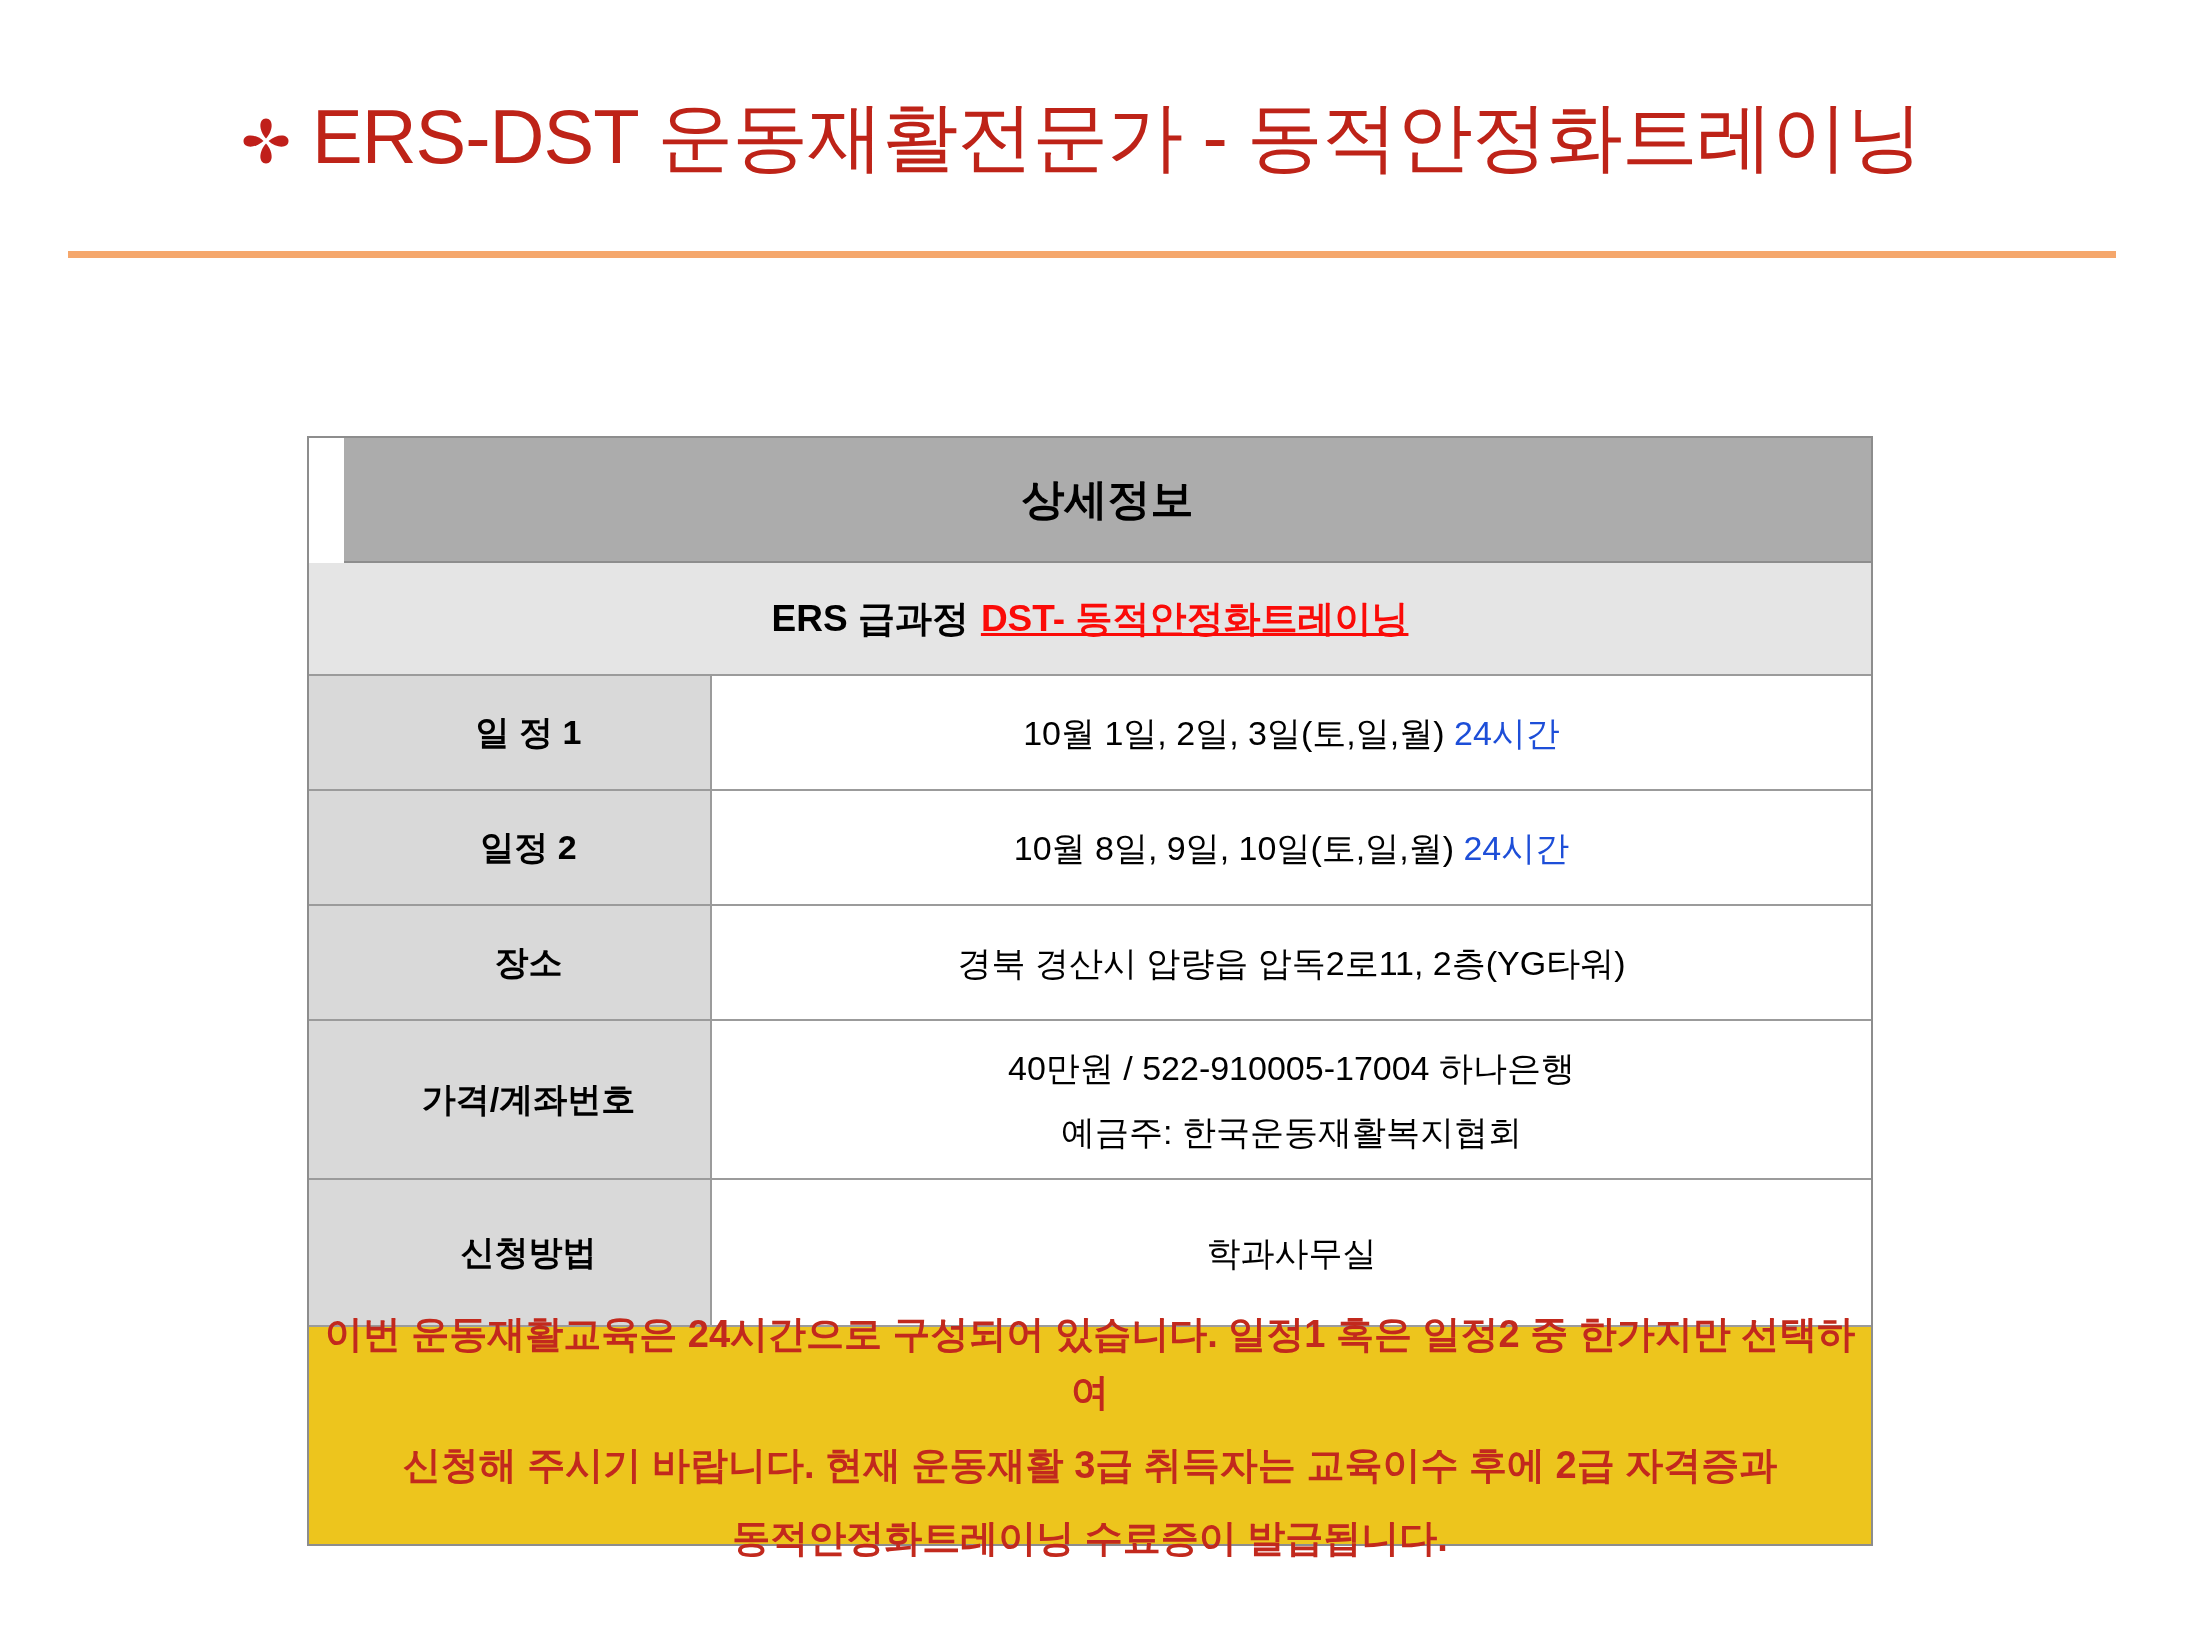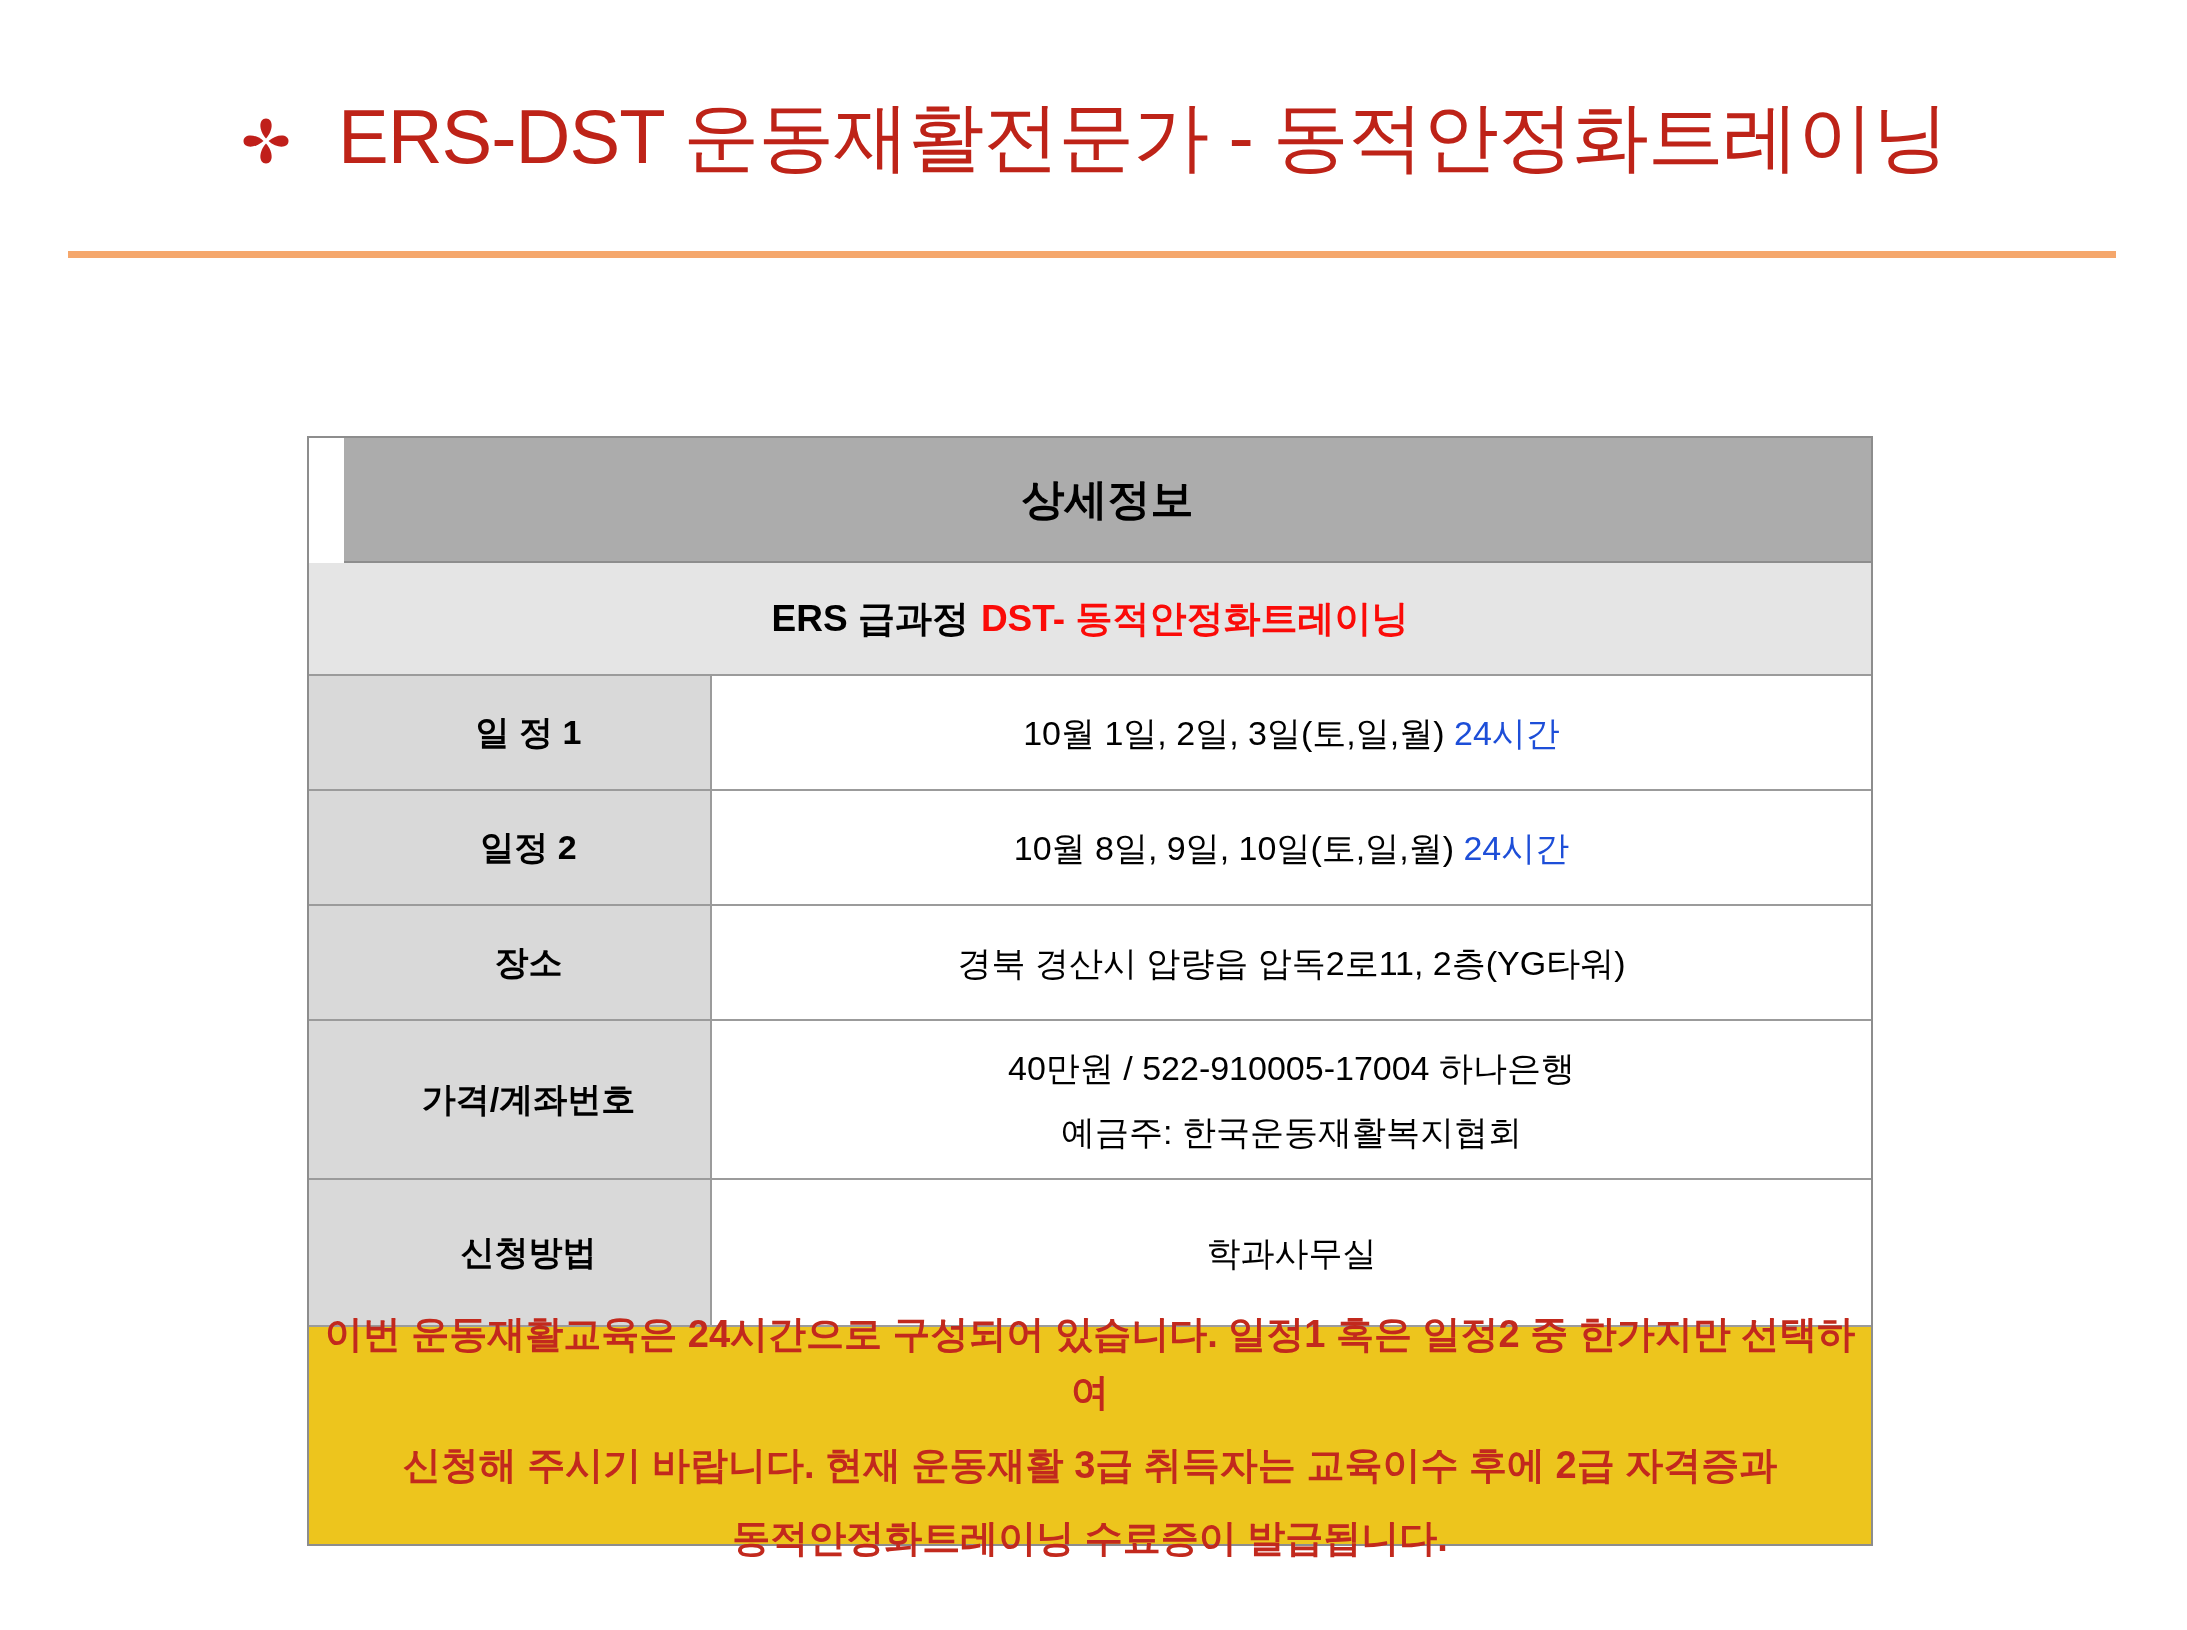--- a/index.html
+++ b/index.html
@@ -14,21 +14,21 @@
   }
 
   
   .title-row {
     position: absolute;
     left: 238px;
     top: 78px;
     height: 120px;
     display: flex;
     align-items: center;
-    gap: 44px;
+    gap: 18px;
   }
   .title-icon { width: 56px; height: 56px; flex: 0 0 auto; margin-top: 6px; }
   .title-text {
     color: #be2318;
     font-size: 76px;
     font-weight: 500;
     letter-spacing: -1px;
     white-space: nowrap;
   }
 
@@ -59,21 +59,21 @@
     font-size: 43px; font-weight: bold; color: #000; margin-left: 35px;
   }
   .t-course {
     height: 113px;
     background: #e5e5e5;
     border-bottom: 2px solid #9b9b9b;
     display: flex; align-items: center; justify-content: center;
     font-size: 37px; font-weight: bold; color: #000;
     gap: 12px;
   }
-  .t-course .highlight { color: #fb0b08; }
+  .t-course .highlight { color: #fb0b08; text-decoration: underline; }
 
   .t-row {
     display: flex;
     border-bottom: 2px solid #9b9b9b;
     background: #ffffff;
   }
   .t-row:last-of-type { border-bottom: none; }
   .cell-label {
     width: 403px;
     flex: 0 0 auto;

